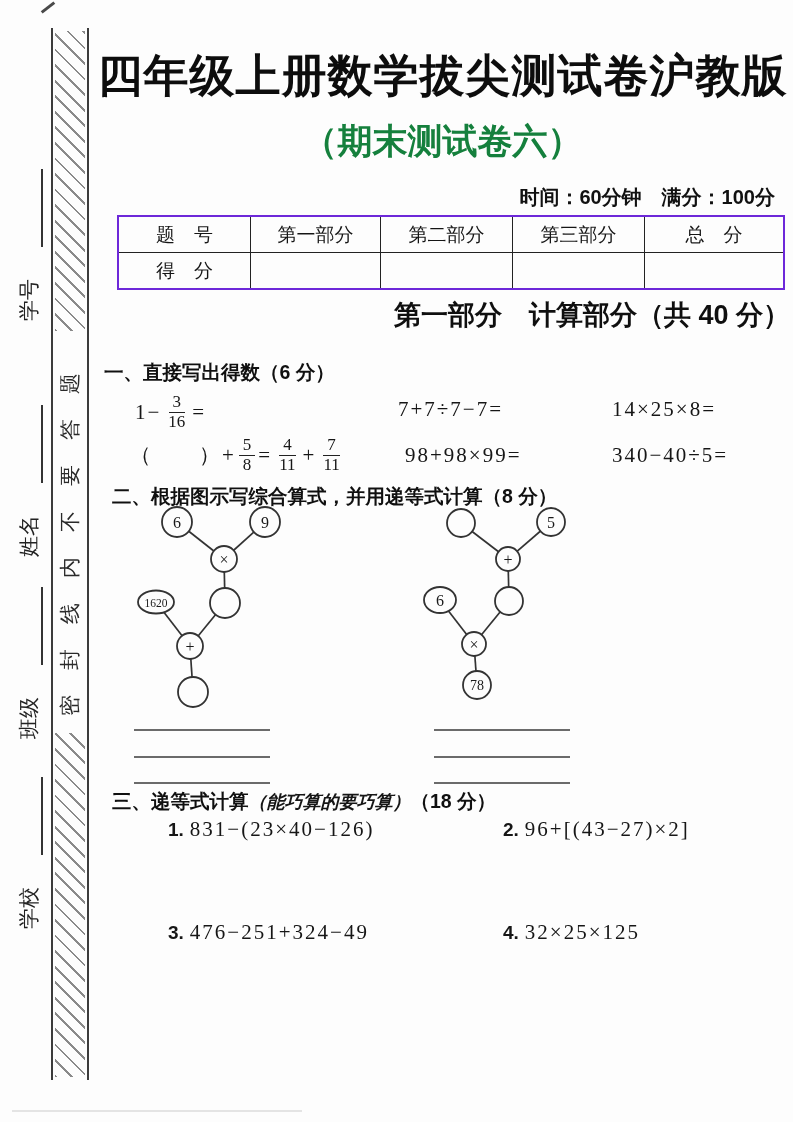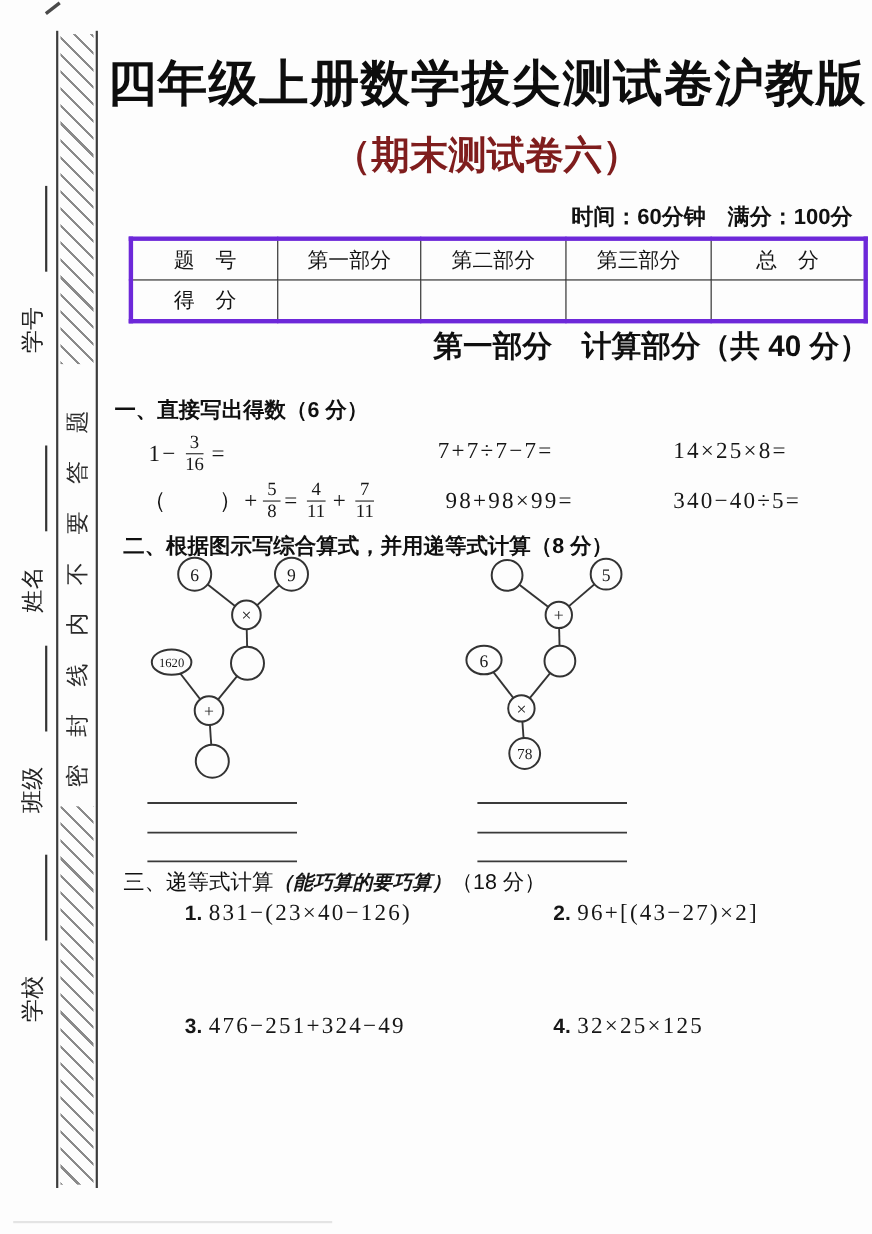--- a/index.html
+++ b/index.html
@@ -30,46 +30,46 @@
     display:flex;align-items:flex-end;white-space:nowrap;
   }
   .side-label .ln{display:inline-block;width:78px;height:20px;border-bottom:2px solid #333;margin-left:32px;}
   .corner-mark{position:absolute;left:40px;top:6px;width:16px;height:3px;background:#4a4a4a;transform:rotate(-38deg);}
   .scan-shadow{position:absolute;left:12px;top:1110px;width:290px;height:2px;background:#e4e4e4;}
 
   
   .title{position:absolute;left:95px;top:46px;width:695px;text-align:center;
     font-size:45px;font-weight:900;letter-spacing:1px;color:#0d0d0d;}
   .subtitle{position:absolute;left:95px;top:118px;width:695px;text-align:center;
-    font-size:35px;font-weight:900;color:#7f1d1d;}
+    font-size:35px;font-weight:900;color:#15803d;}
   .meta{position:absolute;left:95px;top:184px;width:680px;text-align:right;
     font-size:20px;font-weight:700;color:#111;}
 
   
   .score-table{position:absolute;left:117px;top:215px;border-collapse:collapse;
     table-layout:fixed;width:660px;}
   .score-table td{border:1.6px solid #222;font-size:19px;text-align:center;
     height:35px;padding:0;color:#151515;}
-  .score-table{border:4px solid #6d28d9;}
+  .score-table{border:2px solid #6d28d9;}
   .score-table .c0{width:131px;}.score-table .c1{width:129px;}
   .score-table .c2{width:131px;}.score-table .c3{width:131px;}.score-table .c4{width:138px;}
 
   
   .part-title{position:absolute;left:95px;top:297px;width:695px;text-align:right;
     font-size:27px;font-weight:800;color:#0f0f0f;}
   .q-heading{position:absolute;font-size:19.5px;font-weight:800;color:#101010;white-space:nowrap;}
   .math{position:absolute;font-family:"Liberation Serif",serif;font-size:21px;
     letter-spacing:2px;color:#161616;display:inline-flex;align-items:center;white-space:nowrap;}
   .frac{display:inline-flex;flex-direction:column;align-items:center;
     font-size:17px;line-height:1.1;letter-spacing:0;margin:0 3px;vertical-align:middle;}
   .frac .num{padding:0 4px;border-bottom:1.7px solid #222;}
   .frac .den{padding:0 4px;}
 
   .q3-head{position:absolute;left:112px;top:788px;white-space:nowrap;}
-  .q3-head .m{font-size:19.5px;font-weight:400;color:#101010;}
+  .q3-head .m{font-size:19.5px;font-weight:700;color:#101010;}
   .q3-head .note{font-size:18px;font-weight:700;font-style:italic;
     font-family:"Liberation Serif",serif;color:#161616;}
   .q3-item{position:absolute;font-family:"Liberation Serif",serif;font-size:21px;
     letter-spacing:2px;color:#161616;white-space:nowrap;margin-left:35px;}
   .q3-item .no{font-weight:800;font-family:"Liberation Sans",sans-serif;
     font-size:19px;letter-spacing:0;margin-right:6px;}
 
   svg text{font-family:"Liberation Serif",serif;fill:#1a1a1a;}
 </style>
 </head>

